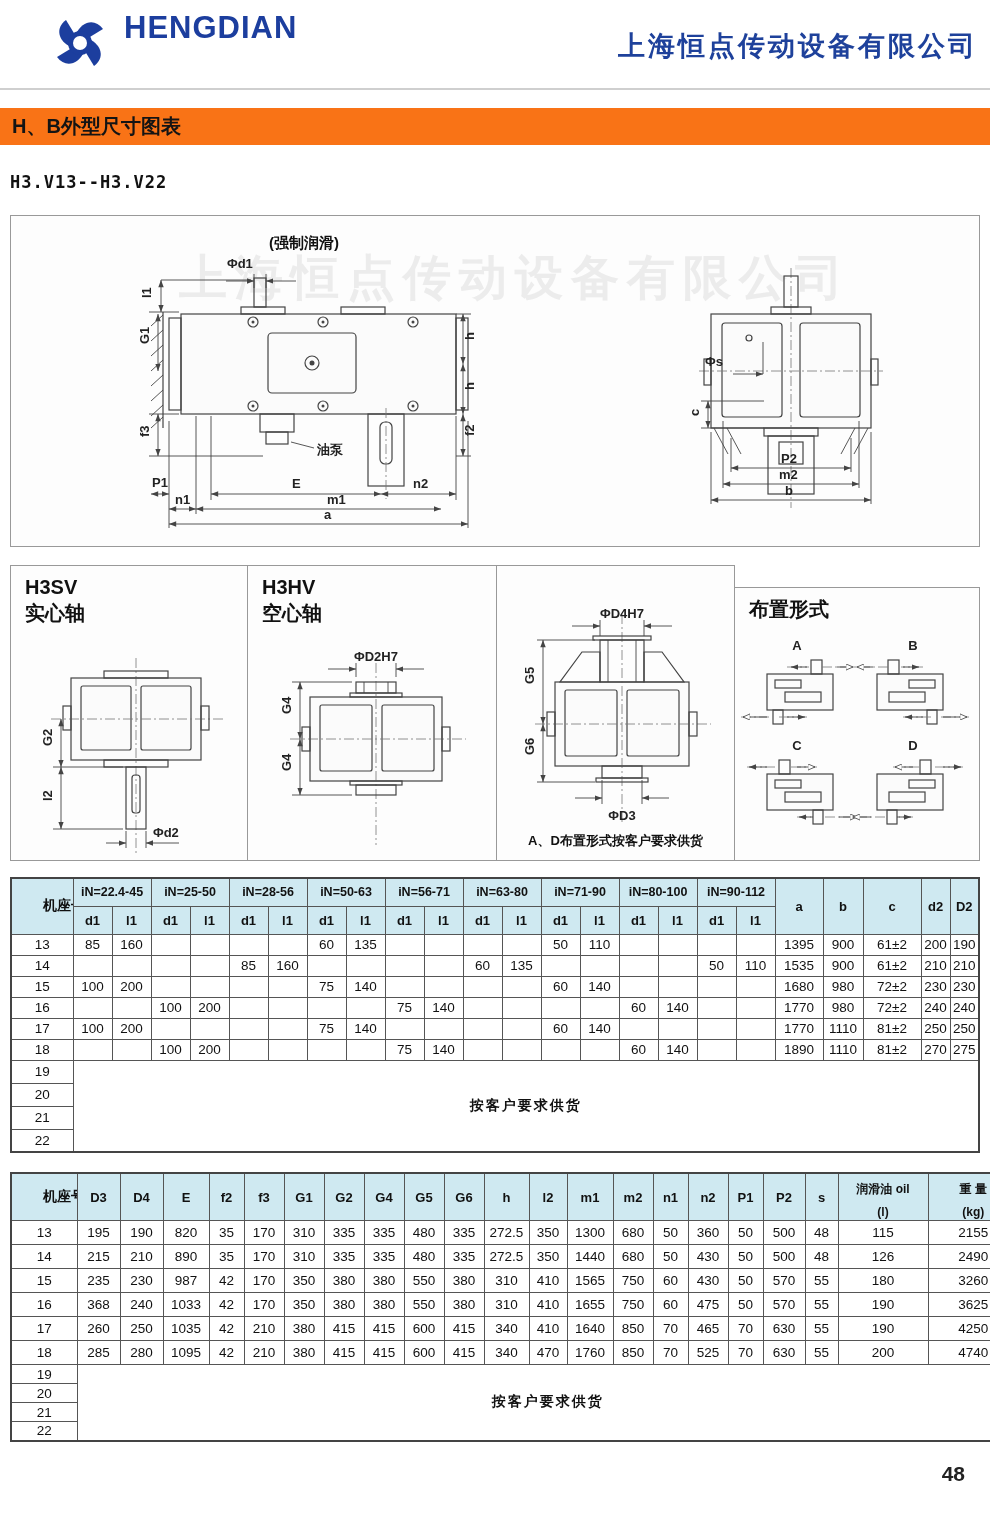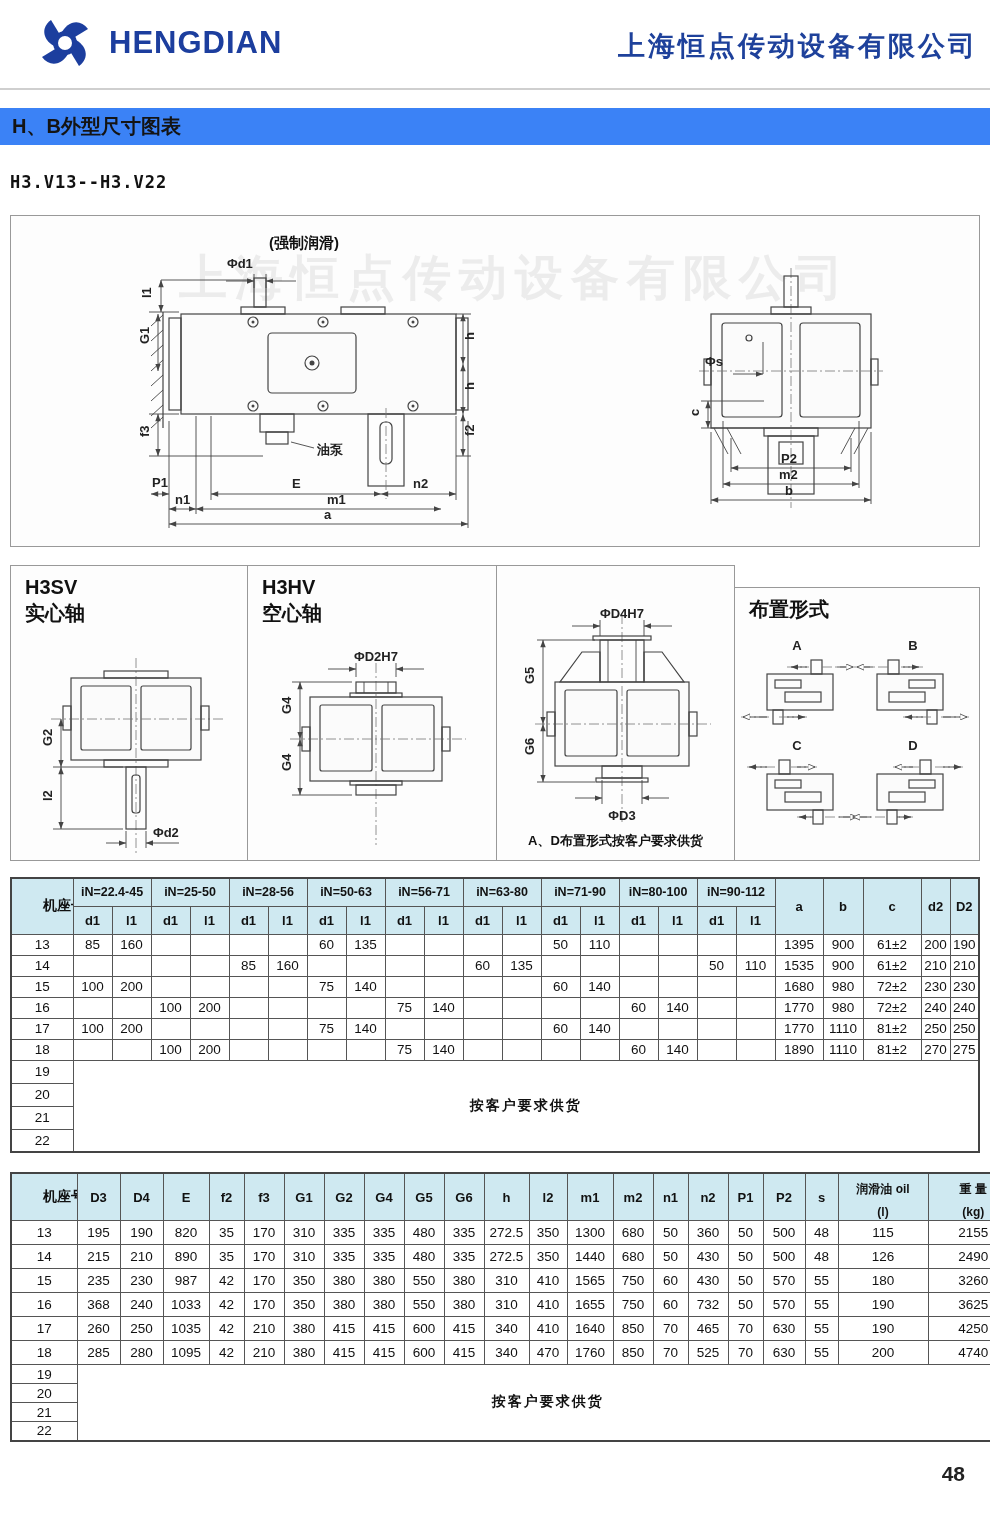--- a/index.html
+++ b/index.html
@@ -1,26 +1,26 @@
 <!DOCTYPE html>
 <html><head>
 <meta charset="utf-8">
 <style>
   html,body{margin:0;padding:0;background:#ffffff;}
   body{width:990px;height:1513px;position:relative;font-family:"Liberation Sans",sans-serif;color:#111;}
   .page{position:absolute;inset:0;overflow:hidden;}
 
   
   .header{position:absolute;left:0;top:0;width:990px;height:88px;border-bottom:2px solid #cfcfcf;}
-  .logo{position:absolute;left:33px;top:10px;display:flex;align-items:center;}
+  .logo{position:absolute;left:48px;top:10px;display:flex;}
   .brand-text{font-size:31px;font-weight:bold;color:#1c3e9e;letter-spacing:1px;margin-left:12px;}
   .company{position:absolute;right:12px;top:28px;font-size:27px;font-weight:bold;color:#1e419b;letter-spacing:3px;}
 
   
-  .title-bar{position:absolute;left:0;top:108px;width:990px;height:37px;background:#3b82f6;}
+  .title-bar{position:absolute;left:0;top:108px;width:990px;height:37px;background:#f97316;}
   .title-bar span{display:block;line-height:37px;padding-left:12px;font-size:20px;font-weight:bold;color:#141414;}
 
   .model-range{position:absolute;left:10px;top:172px;font-family:"DejaVu Sans Mono",monospace;font-size:17px;font-weight:bold;letter-spacing:1px;}
 
   
   .main-panel{position:absolute;left:10px;top:215px;width:968px;height:330px;border:1px solid #999;background:#fdfdfd;}
   .main-title{position:absolute;left:30px;top:10px;font-size:24px;font-weight:bold;letter-spacing:2px;}
   .main-sub{position:absolute;left:258px;top:18px;font-size:15px;font-weight:bold;}
   .main-svg{position:absolute;left:0;top:0;}
 
@@ -714,21 +714,21 @@
           <td>350</td>
           <td>380</td>
           <td>380</td>
           <td>550</td>
           <td>380</td>
           <td>310</td>
           <td>410</td>
           <td>1655</td>
           <td>750</td>
           <td>60</td>
-          <td>732</td>
+          <td>475</td>
           <td>50</td>
           <td>570</td>
           <td>55</td>
           <td>190</td>
           <td>3625</td>
         </tr>
         <tr>
           <td>17</td>
           <td>260</td>
           <td>250</td>

